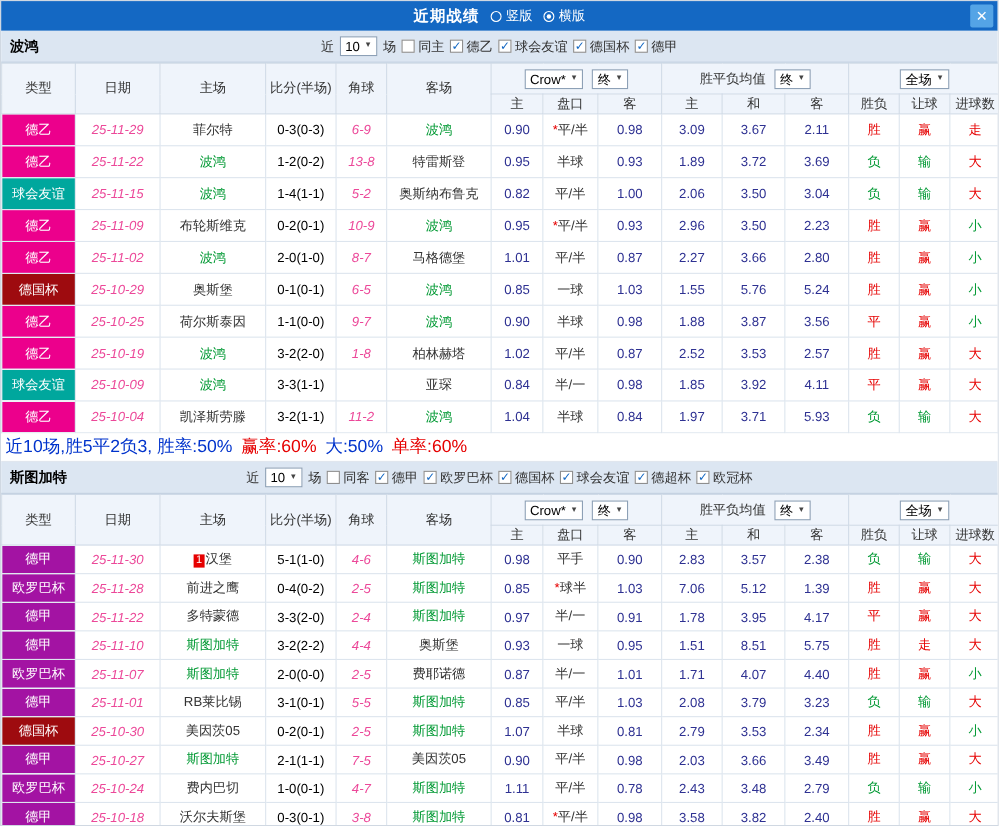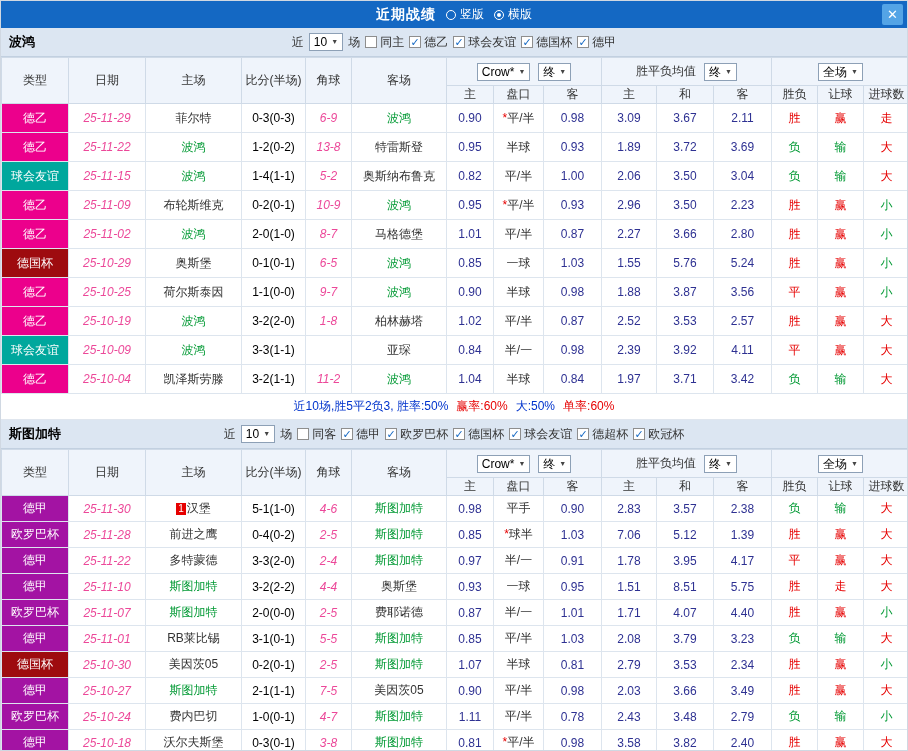--- a/index.html
+++ b/index.html
@@ -30,21 +30,21 @@
   .sec1 tbody tr{height:26px;}
   td.league{color:#fff;}
   td.date,td.corner{color:#ec4899;font-style:italic;}
   td.score{color:#000000;}
   td.odds{color:#2E3192;}
   td.handicap{color:#333;}
   .star{color:#E60000;}
   .teamlink{color:#333;text-decoration:none;cursor:pointer;}
   .teamlink.focus{color:#009933;}
   .rank{display:inline-block;background:#E60000;color:#fff;font-size:10px;line-height:12px;padding:0 2px;margin-right:1px;}
-  .summary{height:25px;line-height:25px;text-align:center;font-size:12px;background:#fff;border-bottom:1px solid #E0E6EE;}
+  .summary{height:25px;line-height:25px;font-size:16px;background:#fff;border-bottom:1px solid #E0E6EE;}
   .summary span{margin:0 4px;}
 </style>
 </head>
 <body>
 
 <div class="app">
   <div class="topbar">
     <div class="topbar-center">
       <span class="title">近期战绩</span>
       <label class="radio">
@@ -301,40 +301,40 @@
             <tr>
               <td class="league" style="background:#00A79D">球会友谊</td>
               <td class="date">25-10-09</td>
               <td><span class="teamlink focus">波鸿</span></td>
               <td class="score">3-3(1-1)</td>
               <td class="corner"></td>
               <td><span class="teamlink">亚琛</span></td>
               <td class="odds">0.84</td>
               <td class="handicap">半/一</td>
               <td class="odds">0.98</td>
-              <td class="odds">2.39</td>
+              <td class="odds">1.85</td>
               <td class="odds">3.92</td>
               <td class="odds">4.11</td>
               <td style="color:#E60000">平</td>
               <td style="color:#E60000">赢</td>
               <td style="color:#E60000">大</td>
             </tr>
             <tr>
               <td class="league" style="background:#EC008C">德乙</td>
               <td class="date">25-10-04</td>
               <td><span class="teamlink">凯泽斯劳滕</span></td>
               <td class="score">3-2(1-1)</td>
               <td class="corner">11-2</td>
               <td><span class="teamlink focus">波鸿</span></td>
               <td class="odds">1.04</td>
               <td class="handicap">半球</td>
               <td class="odds">0.84</td>
               <td class="odds">1.97</td>
               <td class="odds">3.71</td>
-              <td class="odds">3.42</td>
+              <td class="odds">5.93</td>
               <td style="color:#009933">负</td>
               <td style="color:#009933">输</td>
               <td style="color:#E60000">大</td>
             </tr>
           </tbody>
         </table>
         <div class="summary"><span style="color:#0033CC">近10场,胜5平2负3, 胜率:50%</span><span style="color:#E60000">赢率:60%</span><span style="color:#0033CC">大:50%</span><span style="color:#E60000">单率:60%</span></div>
       </div>
       <div class="section sec1">
         <div class="sec-header">

